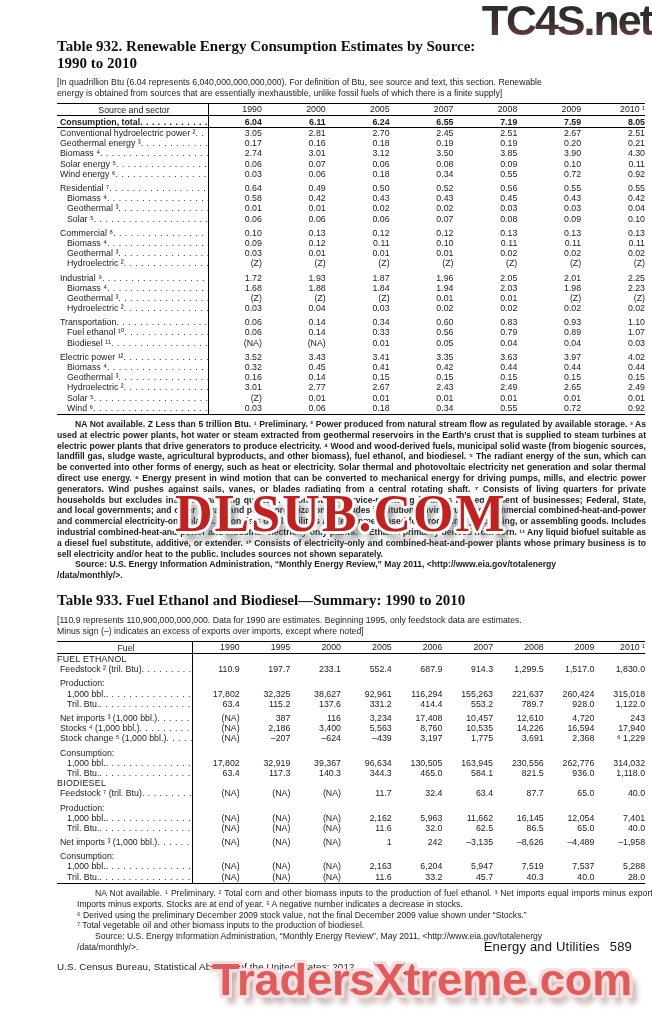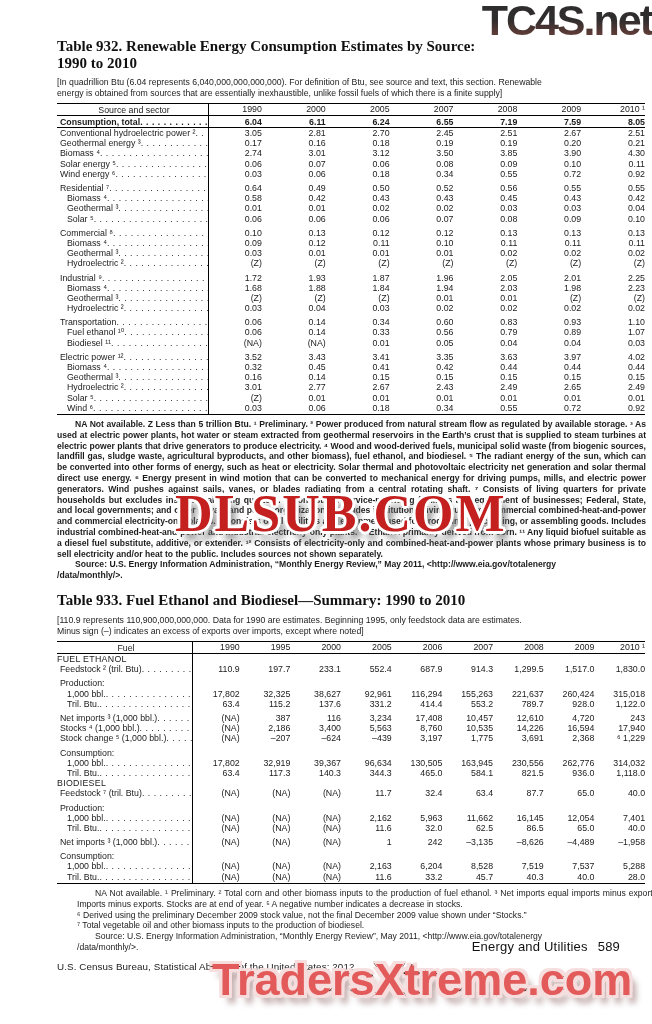--- a/index.html
+++ b/index.html
@@ -63,21 +63,21 @@
   }
   
   .fnblock { position:absolute; left:57px; width:589px; font-size:8.6px; line-height:10.8px; color:#1c1c1c; }
   .fn932 { top:419px;font-weight:bold; }
   .fn933 { top:888px;margin-left:20px; }
   .fn-para { text-indent:18px; text-align:justify; }
   .fn-line { text-indent:0; }
   .src-para { text-indent:18px; }
   
   .running-foot {
-    position:absolute; top:939px; right:32px;
+    position:absolute; top:939px; right:20px;
     font-size:13px; letter-spacing:0.2px; color:#111;
   }
   .running-foot .pgnum { margin-left:10px; }
   .bureau-line {
     position:absolute; top:961px; left:57px;
     font-size:9.8px; letter-spacing:0.1px; color:#222;
   }
   
   .wm { position:absolute; white-space:nowrap; z-index:6; pointer-events:none; }
   .wm-top {
@@ -734,21 +734,21 @@
         <div class="trow">
           <div class="stub ind">
             <span class="lbl">1,000 bbl.</span>
             <span class="leaders"></span>
           </div>
           <span class="val">(NA)</span>
           <span class="val">(NA)</span>
           <span class="val">(NA)</span>
           <span class="val">2,163</span>
           <span class="val">6,204</span>
-          <span class="val">8,528</span>
+          <span class="val">5,947</span>
           <span class="val">7,519</span>
           <span class="val">7,537</span>
           <span class="val">5,288</span>
         </div>
         <div class="trow">
           <div class="stub ind">
             <span class="lbl">Tril. Btu.</span>
             <span class="leaders"></span>
           </div>
           <span class="val">(NA)</span>

